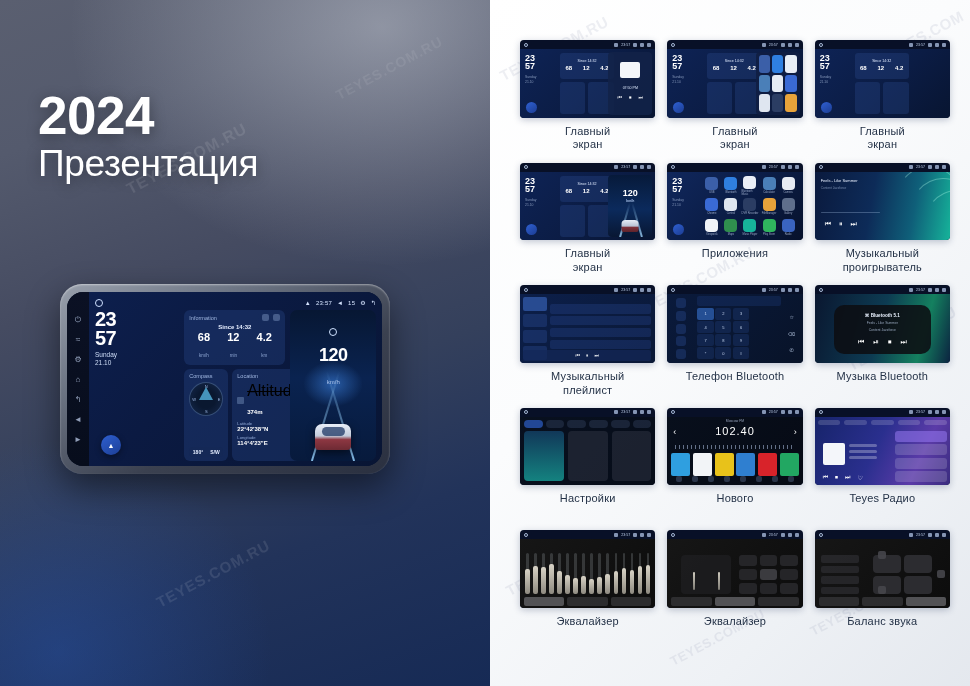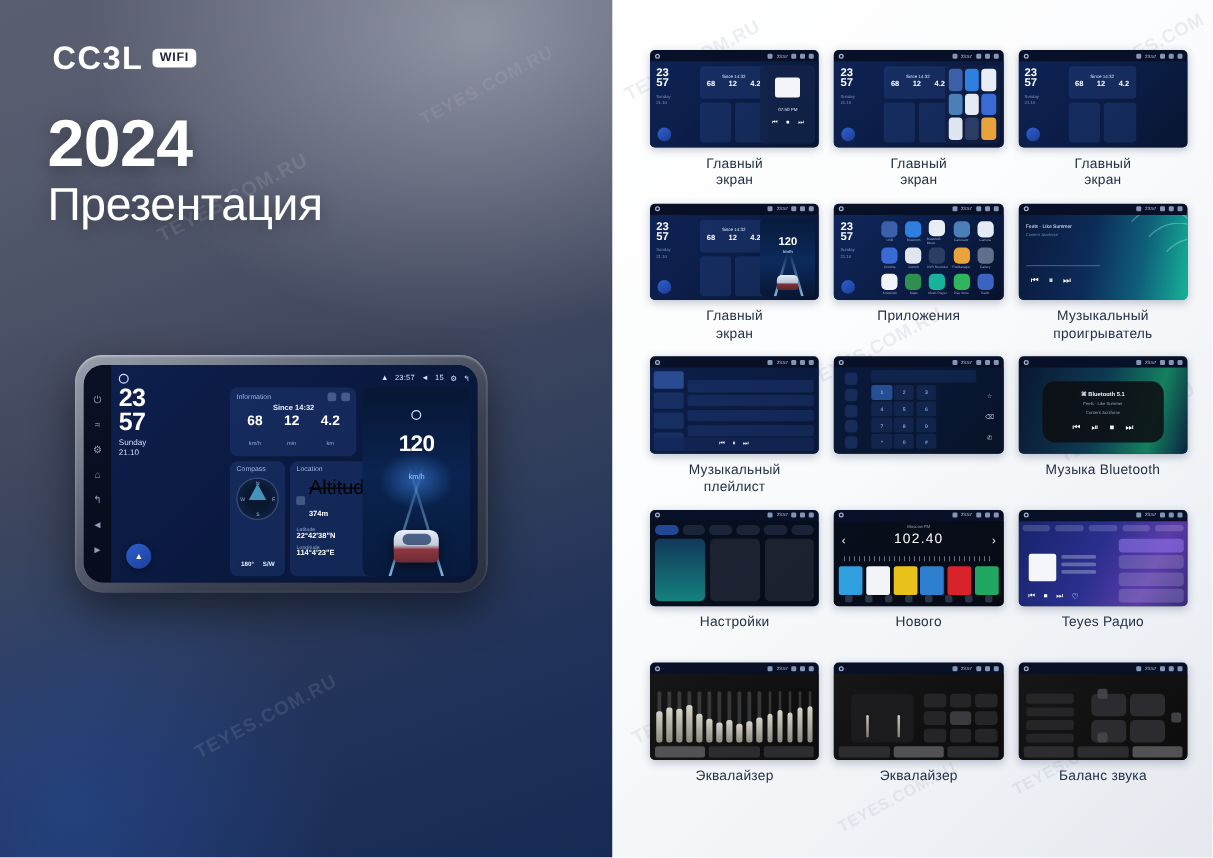--- a/index.html
+++ b/index.html
@@ -347,24 +347,20 @@
 <div class="page">
 
   <section class="hero">
     <div class="hero-sheen"></div>
 
     <div class="hero-wm wm-a">TEYES.COM.RU</div>
     <div class="hero-wm wm-b">TEYES.COM.RU</div>
     <div class="hero-wm wm-c">TEYES.COM.RU</div>
     <div class="hero-wm wm-d">TEYES.COM.RU</div>
 
-    <div class="logo">
-      <span class="logo-txt">CC3L</span>
-      <span class="logo-badge">WIFI</span>
-    </div>
 
     <div class="hero-year">2024</div>
     <div class="hero-l1">Презентация</div>
 
     <div class="device">
       <div class="device-inner">
         <div class="hu-rail">
           <span>⏻</span>
           <span>≈</span>
           <span>⚙</span>
@@ -826,20 +822,21 @@
     <span class="l"></span>
     <span class="r">
       <i></i>
       <u>23:57</u>
       <i></i>
       <i></i>
       <i></i>
     </span>
   </div>
     </div>
+    <div class="caption">Телефон Bluetooth</div>
   </div>
   <div class="cell">
     <div class="thumb">
       <div class="t-body bg-bt">
         <div class="bt-card">
           <b>⌘ Bluetooth 5.1</b>
           <s>Feels - Like Summer</s>
           <s>Content Jazzforce</s>
           <div class="bt-ctrls">
                   <span>⏮</span>

